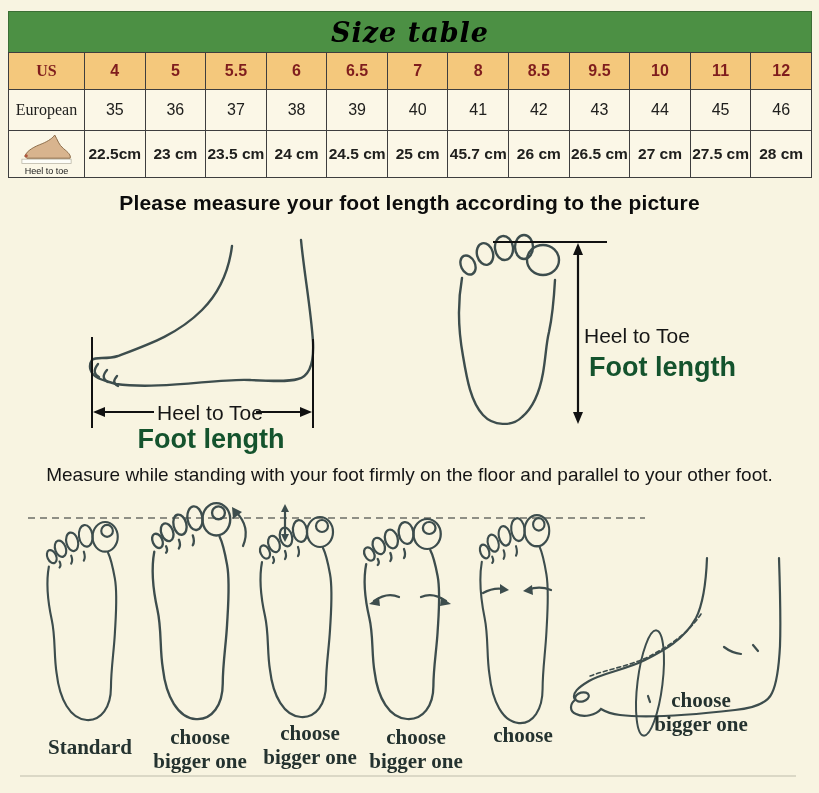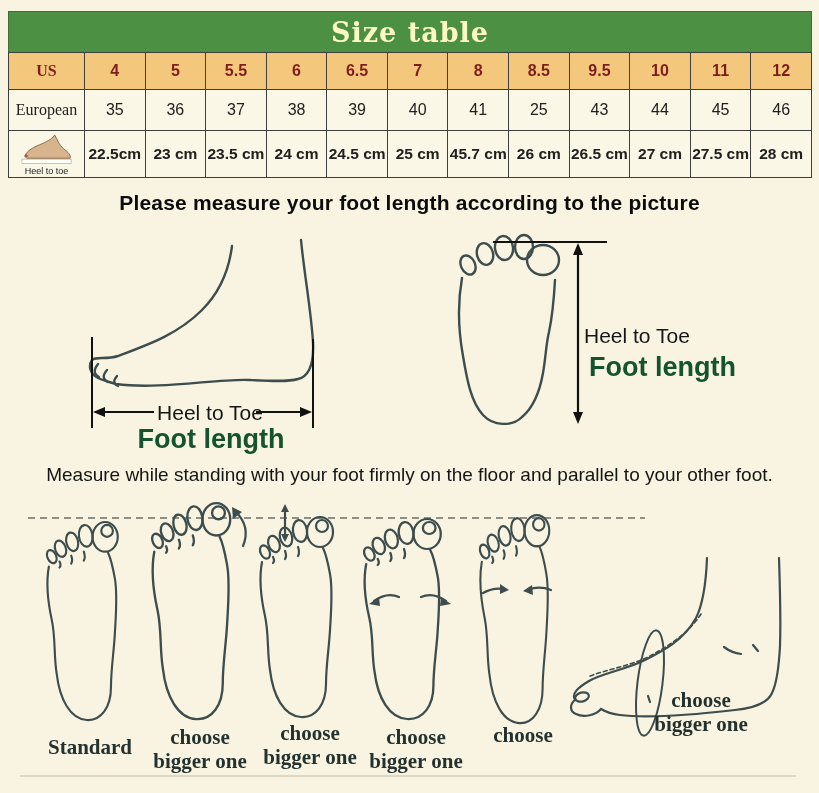--- a/index.html
+++ b/index.html
@@ -2,22 +2,22 @@
 <html><head>
 <meta charset="utf-8">
 <style>
   html,body{margin:0;padding:0;background:#ffffff;}
   #stage{position:relative;width:819px;height:793px;background:#f8f4e1;overflow:hidden;
          font-family:"Liberation Sans",sans-serif;color:#1a1a1a;}
 
   
   .title-bar{position:absolute;left:8px;top:11px;width:802px;height:40px;background:#4c9044;
              border:1px solid #3c6e35;display:flex;align-items:center;justify-content:center;}
-  .title-bar span{font-family:"DejaVu Serif",serif;font-weight:600;
-                  font-size:27px;letter-spacing:1px;color:#fef9c3;}
+  .title-bar span{font-family:"DejaVu Serif",serif;font-style:italic;font-weight:600;
+                  font-size:27px;letter-spacing:1px;color:#000000;}
   table.size{position:absolute;left:8px;top:52px;width:804px;border-collapse:collapse;table-layout:fixed;}
   table.size td{border:1px solid #3e3e3e;text-align:center;vertical-align:middle;padding:0;}
   tr.r-us td{background:#f4c87c;height:36px;font-weight:bold;font-size:16px;color:#7f1d1d;}
   tr.r-eu td{background:#fbf7e7;height:40px;font-size:16px;color:#20201e;}
   tr.r-cm td{background:#fbf7e7;height:46px;font-weight:bold;font-size:15.5px;color:#20201e;}
   td.rowlabel{font-family:"Liberation Serif",serif;font-weight:normal;font-size:16px;color:#141414;}
   .heelcell{display:flex;flex-direction:column;align-items:center;justify-content:center;line-height:1;}
   .heelcell .cap{font-size:9px;font-weight:normal;color:#222;margin-top:1px;
                  font-family:"Liberation Sans",sans-serif;}
 
@@ -82,21 +82,21 @@
     </tr>
     <tr class="r-eu">
       <td class="rowlabel">European</td>
       <td>35</td>
       <td>36</td>
       <td>37</td>
       <td>38</td>
       <td>39</td>
       <td>40</td>
       <td>41</td>
-      <td>25</td>
+      <td>42</td>
       <td>43</td>
       <td>44</td>
       <td>45</td>
       <td>46</td>
     </tr>
     <tr class="r-cm">
       <td>
         <div class="heelcell">
           <svg width="56" height="33" viewBox="0 0 58 34" style="position:static">
             <rect x="3" y="27" width="51" height="4.5" fill="#fdfdf8" stroke="#b9b6a6" stroke-width="0.8"></rect>

